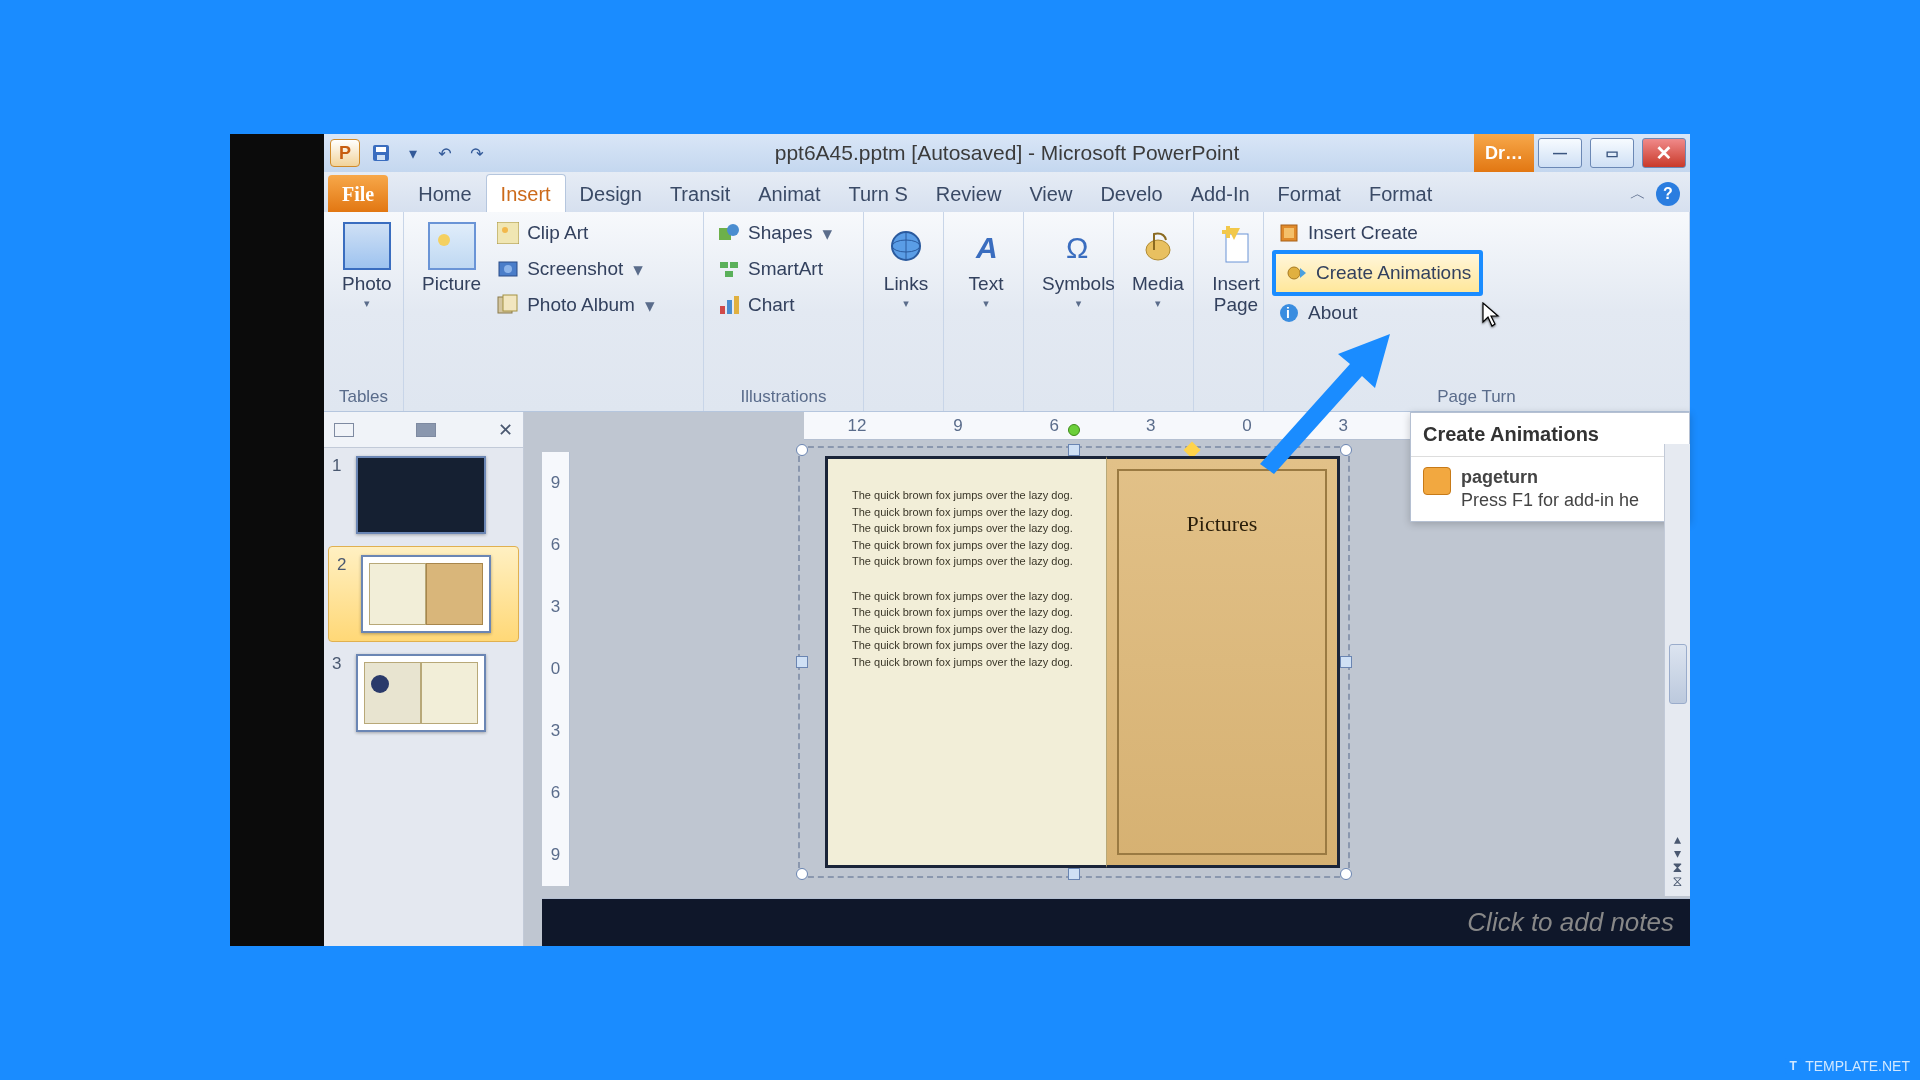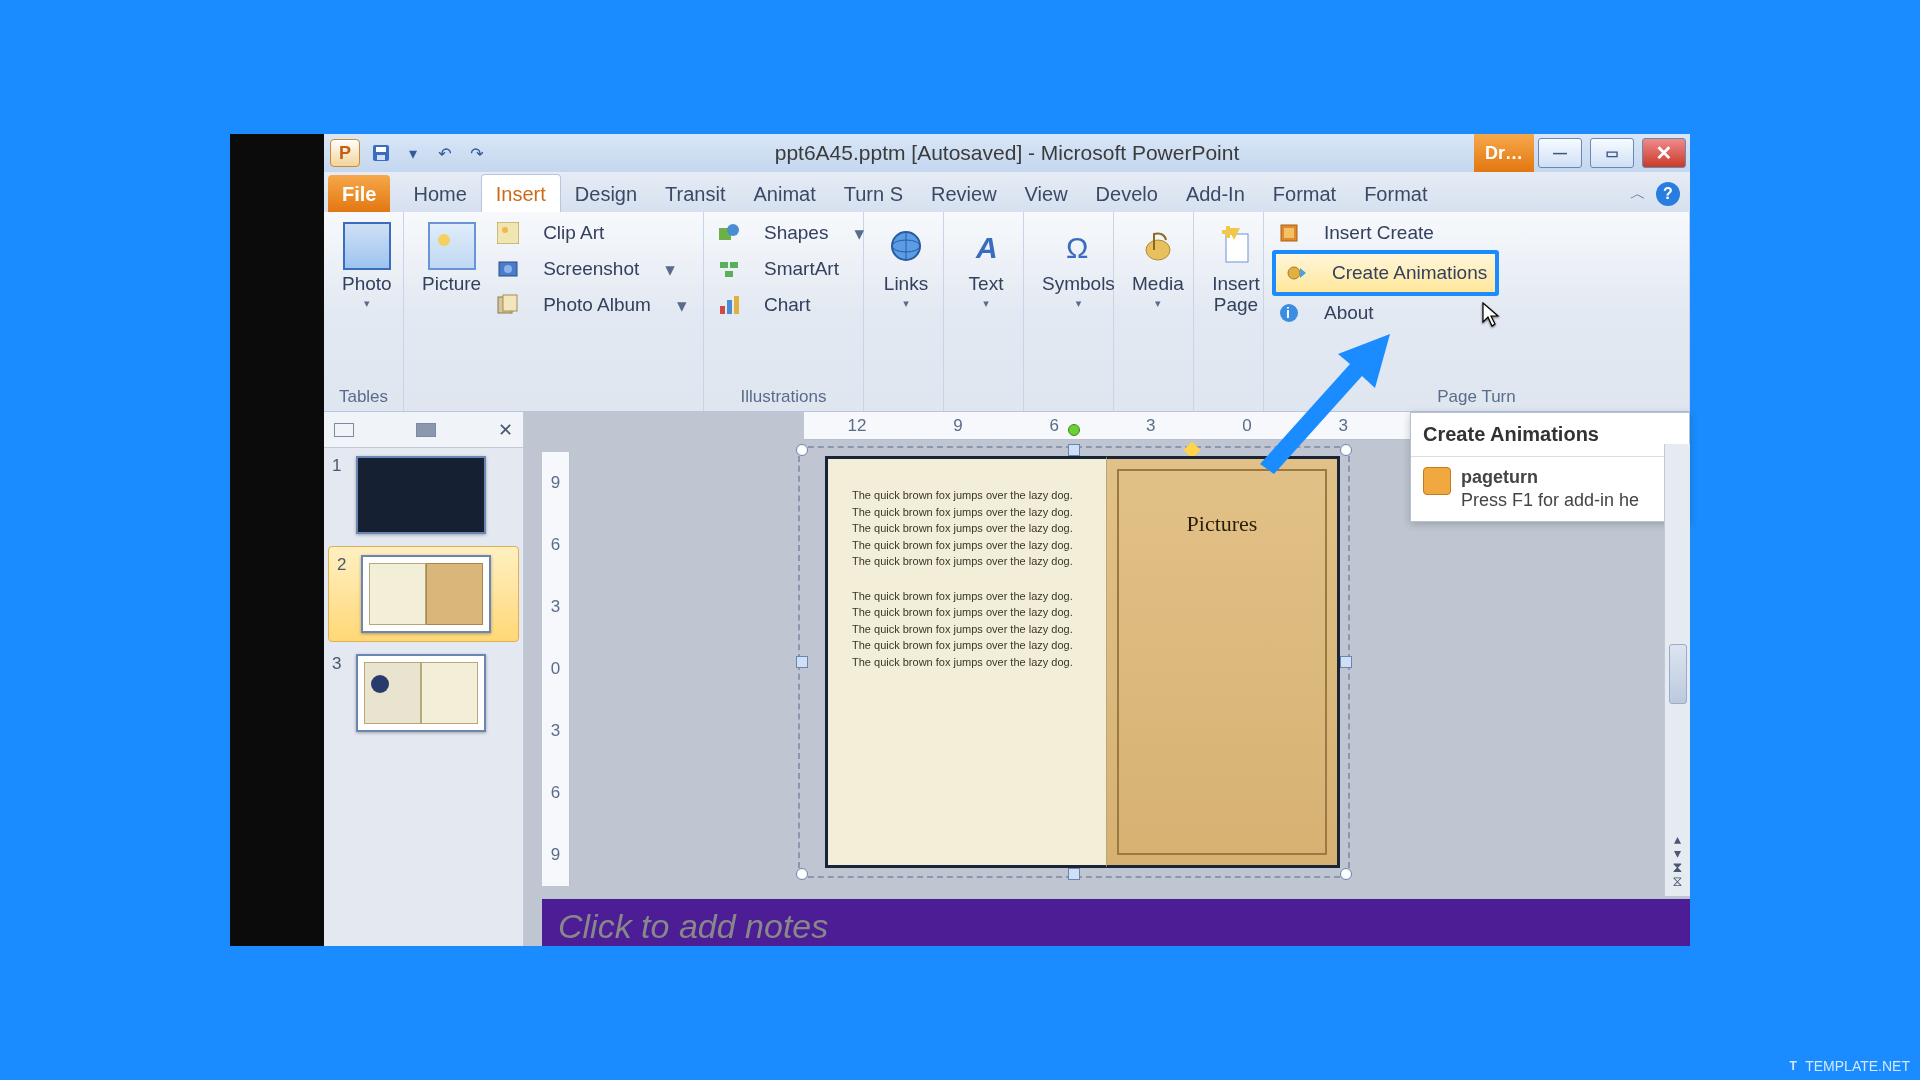--- a/index.html
+++ b/index.html
@@ -15,36 +15,36 @@
 .qat-btn { width: 22px; height: 22px; color: #335a99; display: flex; align-items: center; justify-content: center; font-size: 16px; }
 .title-text { position: absolute; left: 50%; transform: translateX(-50%); color: #3b3b3b; font-size: 21px; }
 .title-right { position: absolute; right: 0; top: 0; display: flex; }
 .dr-box { width: 60px; height: 38px; background: linear-gradient(#f7a84a, #e27712); color: #fff; display: flex; align-items: center; justify-content: center; font-weight: bold; font-size: 18px; }
 .win-btn { width: 44px; height: 30px; border: 1px solid #6b88b5; border-radius: 3px; margin: 4px 4px 0 4px; background: linear-gradient(#f7fbff, #cfe0f5); display: flex; align-items: center; justify-content: center; color: #3b5680; font-size: 14px; font-weight: bold; }
 .win-close { background: linear-gradient(#f08a8a, #c93a2a); color: #fff; font-size: 20px; }
 
 
 .tabs { height: 40px; background: linear-gradient(#e6ecf5, #d6e0ef); display: flex; align-items: flex-end; padding-left: 4px; position: relative; }
 .tab { padding: 8px 14px 6px; color: #3a4a66; font-size: 20px; cursor: pointer; }
-.tab-file { background: linear-gradient(#f7a84a, #e27712); color: #fff; border-radius: 4px 4px 0 0; margin-right: 9px; font-weight: bold; }
+.tab-file { background: linear-gradient(#f7a84a, #e27712); color: #fff; border-radius: 4px 4px 0 0; margin-right: 16px; font-weight: bold; font-family: Liberation Serif, serif; }
 .tab-active { background: #fff; border: 1px solid #b5c6de; border-bottom: none; border-radius: 4px 4px 0 0; color: #cc6a1a; }
 .tabs-right { position: absolute; right: 10px; bottom: 6px; display: flex; gap: 10px; align-items: center; }
 .help-icon { width: 24px; height: 24px; border-radius: 50%; background: #2a7de0; color: #fff; display: flex; align-items: center; justify-content: center; font-weight: bold; }
 
 
 .ribbon { height: 200px; background: linear-gradient(#f7f9fc, #e3e9f2, #dfe6f0); border-bottom: 1px solid #b5c6de; display: flex; }
 .group { border-right: 1px solid #c8d5e8; display: flex; flex-direction: column; justify-content: space-between; padding: 6px 8px 0; }
 .group-label { text-align: center; color: #5a6c8b; font-size: 17px; padding: 6px 0 4px; }
 .group-body { flex: 1; display: flex; align-items: flex-start; }
 .big-btn { display: flex; flex-direction: column; align-items: center; justify-content: flex-start; padding: 4px 10px; cursor: pointer; }
 .big-btn .icon { width: 48px; height: 48px; display: flex; align-items: center; justify-content: center; margin-bottom: 4px; }
 .big-btn .lbl { font-size: 19px; color: #33415e; text-align: center; line-height: 1.1; }
 .dd { font-size: 11px; color: #5a6c8b; margin-top: 2px; }
 .stack { display: flex; flex-direction: column; gap: 6px; justify-content: center; }
-.stack-item { display: flex; align-items: center; gap: 22px; font-size: 19px; color: #33415e; cursor: pointer; padding: 2px 4px; }
+.stack-item { display: flex; align-items: center; gap: 6px; font-size: 19px; color: #33415e; cursor: pointer; padding: 2px 4px; }
 .stack-item .micon { width: 26px; height: 26px; display: flex; align-items: center; justify-content: center; }
 .hl-border { border: 4px solid #1a8cff; border-radius: 3px; }
 .hl-fill { background: linear-gradient(#fff6da, #ffe79a); }
 
 
 .ico-table { background: linear-gradient(#cfe0f5, #9ec3ef); border: 2px solid #3a6dbf; }
 .ico-img { background: linear-gradient(#e0edfa, #bfd8f2); border: 2px solid #6a94d6; position: relative; }
 .ico-img::after { content: ""; position: absolute; left: 8px; top: 10px; width: 12px; height: 12px; background: #f4d060; border-radius: 50%; }
 
 
@@ -79,21 +79,21 @@
 .sel-rot { position: absolute; left: 50%; top: -28px; width: 12px; height: 12px; background: #6bcf3a; border: 1px solid #3e8a1a; border-radius: 50%; margin-left: -6px; }
 .sel-adj { position: absolute; left: 50%; top: -8px; width: 12px; height: 12px; background: #ffd34a; transform: rotate(45deg); margin-left: 112px; }
 
 .book { position: absolute; inset: 4px; display: flex; margin-left: 17px; }
 .book-left { flex: 1; background: #f2eed8; border: 3px solid #1a2438; border-right: 1px solid #b8a878; padding: 28px 24px; font-family: Georgia, serif; color: #3a3628; font-size: 11px; line-height: 1.5; }
 .book-left p { margin-bottom: 18px; }
 .book-right { flex: 1; background: linear-gradient(#e2c188, #d6b172); border: 3px solid #1a2438; border-left: none; position: relative; }
 .book-right-inner { position: absolute; inset: 10px; border: 2px solid #9a7a42; display: flex; align-items: flex-start; justify-content: center; padding-top: 40px; }
 .book-right-title { font-family: Georgia, serif; font-size: 22px; color: #2a1e0a; }
 
-.notes-bar { position: absolute; left: 18px; right: 0; bottom: 0; height: 48px; background: #4c1d95; border-top: 1px solid #b5c0d2; padding: 8px 16px; color: #888; font-size: 34px; font-style: italic; }
+.notes-bar { position: absolute; left: 18px; right: 0; bottom: 0; height: 48px; background: #0f172a; border-top: 1px solid #b5c0d2; padding: 8px 16px; color: #888; font-size: 26px; font-style: italic; text-align: right; }
 
 
 .tooltip { position: absolute; right: 0; top: 278px; width: 280px; background: #fff; border: 1px solid #b5c0d2; box-shadow: 0 2px 8px rgba(0,0,0,0.2); }
 .tt-head { padding: 10px 12px; font-size: 20px; font-weight: bold; color: #333; border-bottom: 1px solid #ddd; }
 .tt-body { padding: 10px 12px; display: flex; gap: 10px; align-items: flex-start; }
 .tt-ico { width: 28px; height: 28px; background: #f2a840; border: 1px solid #c77a18; border-radius: 4px; }
 .tt-txt { font-size: 18px; color: #444; }
 .tt-txt .bold { font-weight: bold; display: block; margin-bottom: 2px; }
 
 

